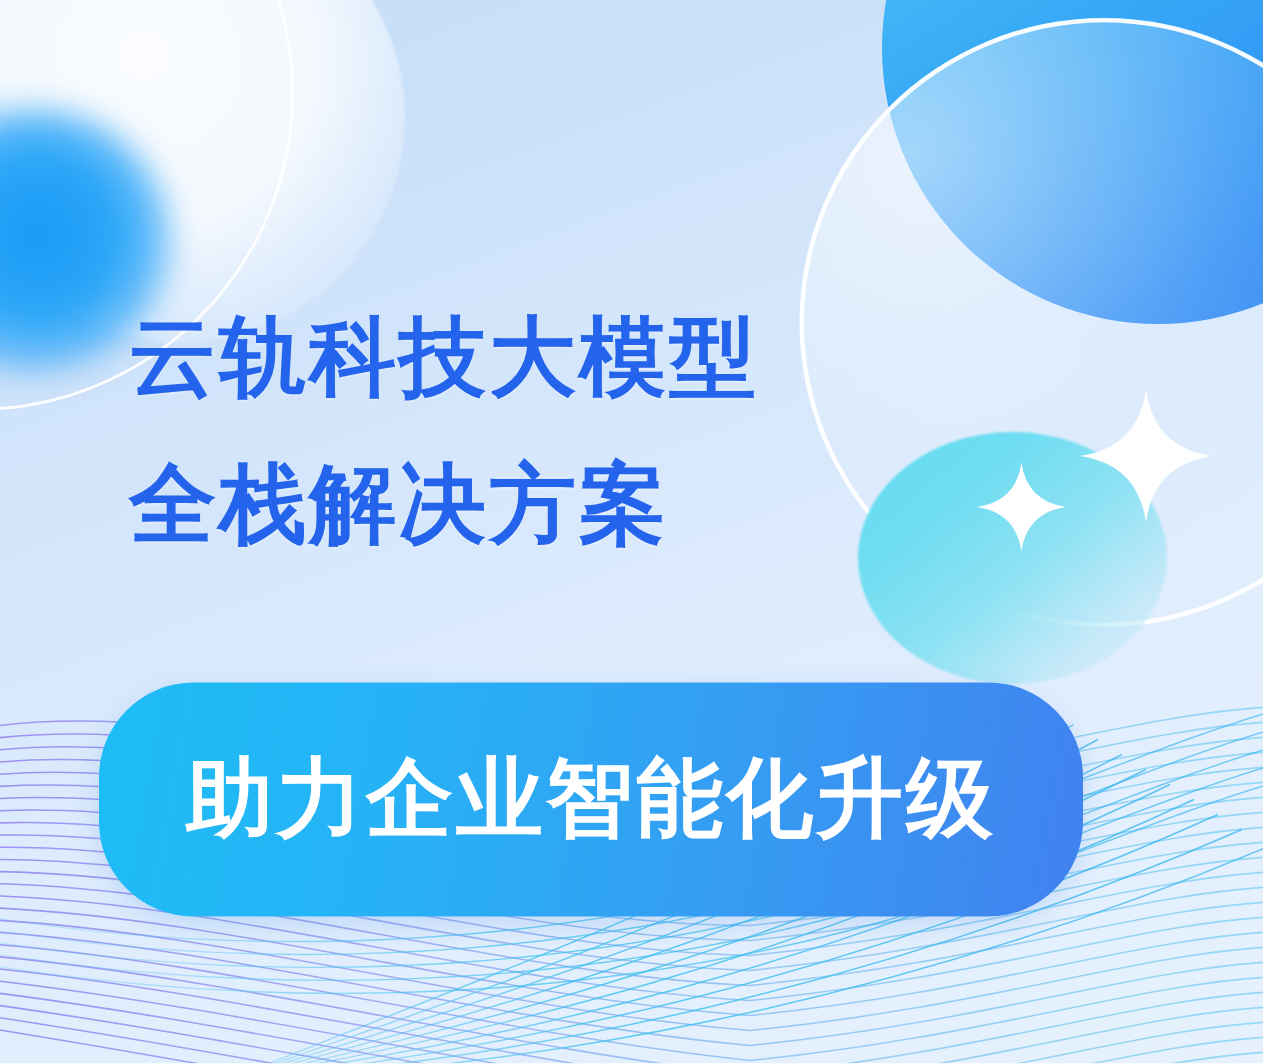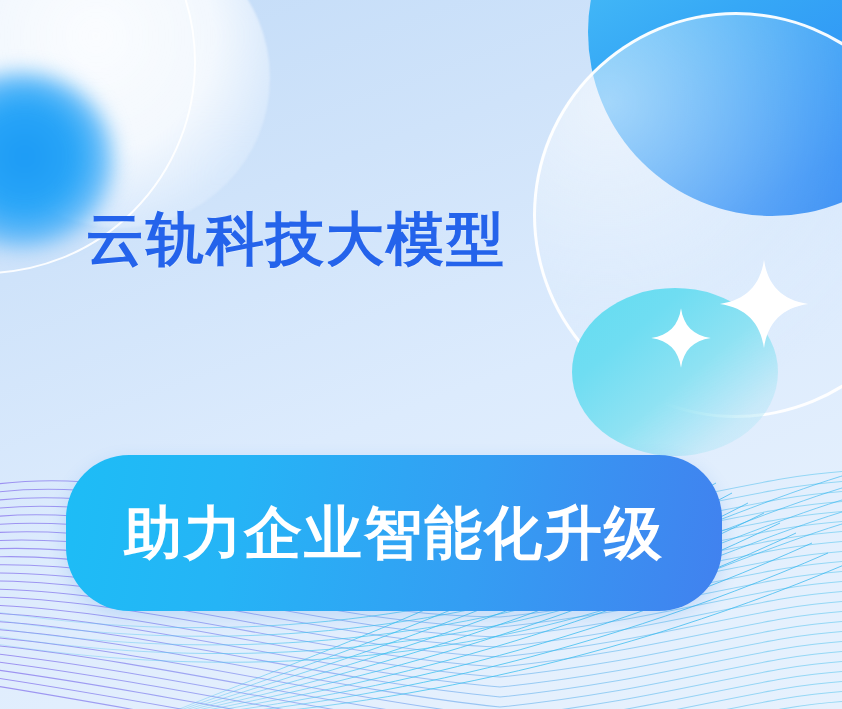--- a/index.html
+++ b/index.html
@@ -242,20 +242,21 @@
       <path d="M-10 178 C 200 212, 420 198, 620 132 C 720 96, 790 66, 852 48"></path>
       <path d="M-10 186 C 200 220, 420 208, 620 144 C 720 108, 790 78, 852 60"></path>
       <path d="M-10 194 C 200 228, 420 218, 620 156 C 720 120, 790 90, 852 72"></path>
     </g>
   </svg>
 
   <div class="content">
 
     <div class="headline">
       <span class="line">云轨科技大模型</span>
+      <span class="line">全栈解决方案</span>
     </div>
 
     <div class="cta-pill">
       <span class="cta-label">助力企业智能化升级</span>
     </div>
 
   </div>
 </div>
 
 </body></html>

